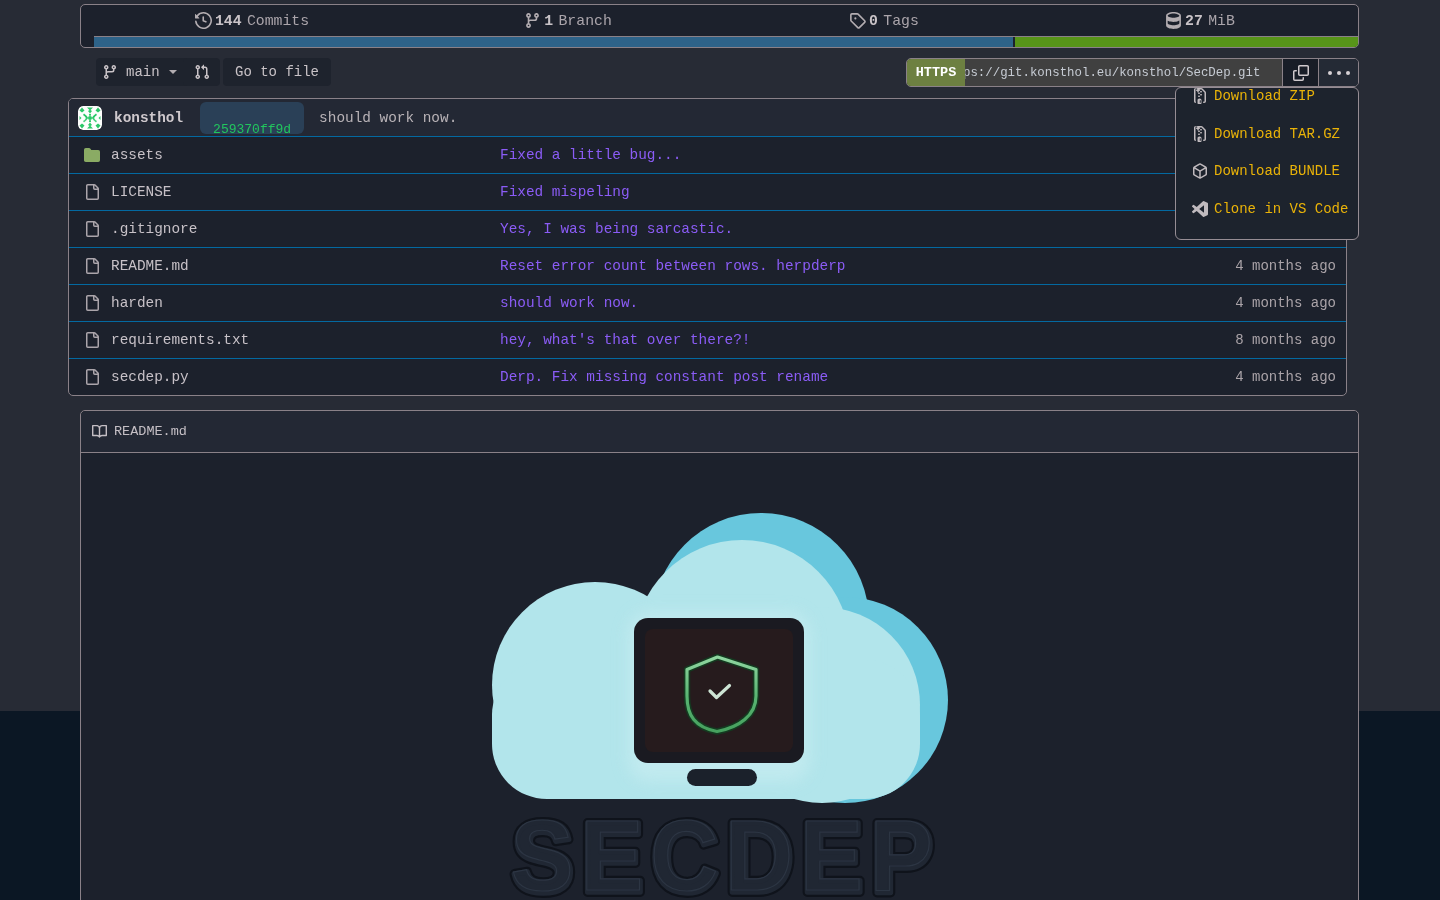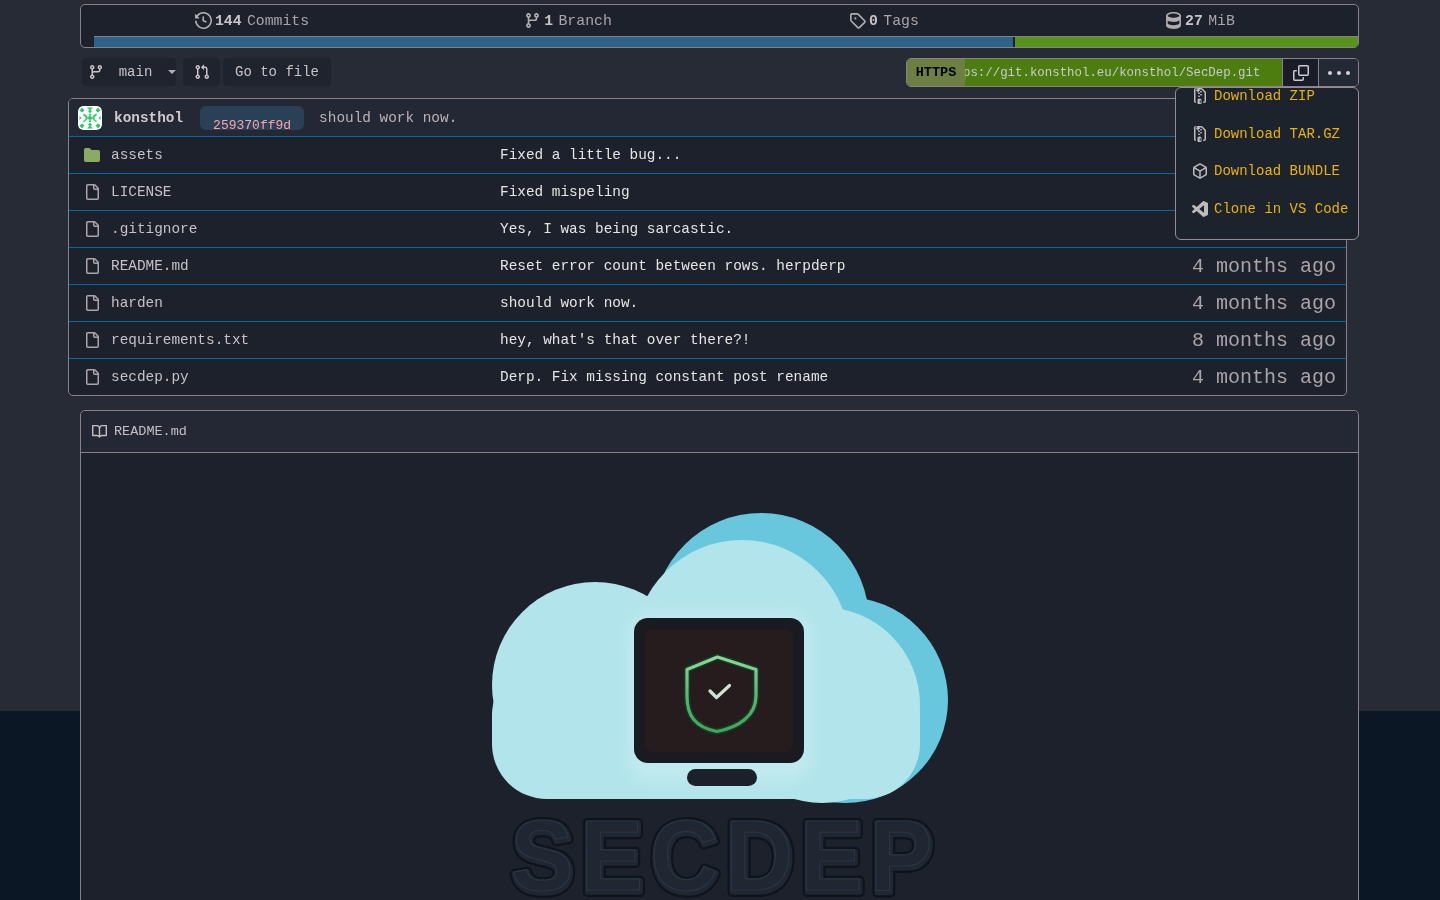--- a/index.html
+++ b/index.html
@@ -13,42 +13,42 @@
 #stats .cells { display:flex; height:31px; }
 #stats .cell { flex:1; display:flex; align-items:center; justify-content:center; gap:3px; font-size:14.8px; color:#aba5ab; }
 #stats .cell b { color:#c9c3c7; font-weight:bold; margin-right:-3.5px; }
 #stats .cell svg { flex:0 0 auto; width:17px; height:17px; }
 #langbar { display:flex; height:11px; border-top:1px solid #8a8188; }
 #langbar .blue { width:919px; background:#2e6389; }
 #langbar .gap { width:2px; background:#1c212c; }
 #langbar .green { flex:1; background:#579419; }
 
 .btn { position:absolute; top:58px; height:28px; background:#1e232d; border-radius:4px; display:flex; align-items:center; justify-content:center; color:#c9c3c7; font-size:14px; gap:8px; }
-#btn-main { left:82px; width:94px; justify-content:space-between; padding-left:6px; }
+#btn-main { left:96px; width:94px; justify-content:flex-start; padding-left:6px; }
 #btn-compare { left:183px; width:37px; }
 #btn-goto { left:223px; width:108px; }
 .caret { width:0; height:0; border-left:4px solid transparent; border-right:4px solid transparent; border-top:4.5px solid #b3adb1; margin-left:1px; }
 #clonegroup { position:absolute; left:906px; top:58px; width:453px; height:29px; border:1px solid #8a8188; border-radius:5px; display:flex; overflow:hidden; }
-#clonegroup .https { width:58px; background:#6d8041; color:#000000; font-weight:bold; font-size:13.5px; display:flex; align-items:center; justify-content:center; }
-#clonegroup .url { width:317px; background:#4d7c0f; color:#c6cbd3; font-size:12.4px; display:flex; align-items:center; overflow:hidden; }
+#clonegroup .https { width:58px; background:#6d8041; color:#ffffff; font-weight:bold; font-size:13.5px; display:flex; align-items:center; justify-content:center; }
+#clonegroup .url { width:317px; background:#404040; color:#c6cbd3; font-size:12.4px; display:flex; align-items:center; overflow:hidden; }
 #clonegroup .url span { white-space:pre; margin-left:-11px; padding-left:9px; }
 #clonegroup .copy { width:36px; background:#181d27; border-left:1px solid #8a8188; display:flex; align-items:center; justify-content:center; }
 #clonegroup .dots { flex:1; background:#242a35; border-left:1px solid #8a8188; display:flex; align-items:center; justify-content:center; gap:5px; }
 #clonegroup .dots i { width:4px; height:4px; border-radius:50%; background:#d7d1d5; }
 
 #files { left:68px; top:98px; width:1279px; overflow:hidden; }
 .frow { height:37px; display:flex; align-items:center; border-top:1px solid #0369a1; font-size:14.4px; }
 .frow.head { height:37px; background:#232834; border-top:none; }
 .fname { width:431px; display:flex; align-items:center; padding-left:15px; gap:11px; color:#c7c1c7; }
-.fmsg { flex:1; color:#e5e5e5; }
-.fdate { width:200px; text-align:right; padding-right:10px; color:#aaa3a8; font-size:20px; }
+.fmsg { flex:1; color:#8b5cf6; }
+.fdate { width:200px; text-align:right; padding-right:10px; color:#aaa3a8; font-size:14px; }
 
 .avatar { width:24px; height:24px; border-radius:5px; margin-left:9px; }
 .cname { font-weight:bold; color:#cfc9cd; margin-left:12px; }
-.badge { margin-left:17px; background:#2a4057; color:#fca5a5; border-radius:6px; height:24px; line-height:24px; padding:8px 13px; font-size:13px; }
+.badge { margin-left:17px; background:#2a4057; color:#22c55e; border-radius:6px; height:24px; line-height:24px; padding:16px 13px; font-size:13px; }
 .cmsg { margin-left:15px; color:#b9b3b7; }
 
 #readme { left:80px; top:410px; width:1279px; height:600px; }
 #readme .rhead { height:42px; background:#232834; border-bottom:1px solid #8a8188; border-radius:5px 5px 0 0; display:flex; align-items:center; padding-left:11px; gap:7px; color:#c4bec4; font-size:13.5px; }
 #readme .rbody { position:relative; height:558px; }
 
 #dropdown { position:absolute; left:1175px; top:87px; width:184px; height:153px; background:#1d232d; border:1px solid #968d94; border-radius:6px; z-index:10; }
 #dropdown .item { height:37.7px; display:flex; align-items:flex-start; padding-left:16px; gap:6px; color:#eab308; font-size:14px; }
 #dropdown .item svg { flex:0 0 auto; }
 </style>

